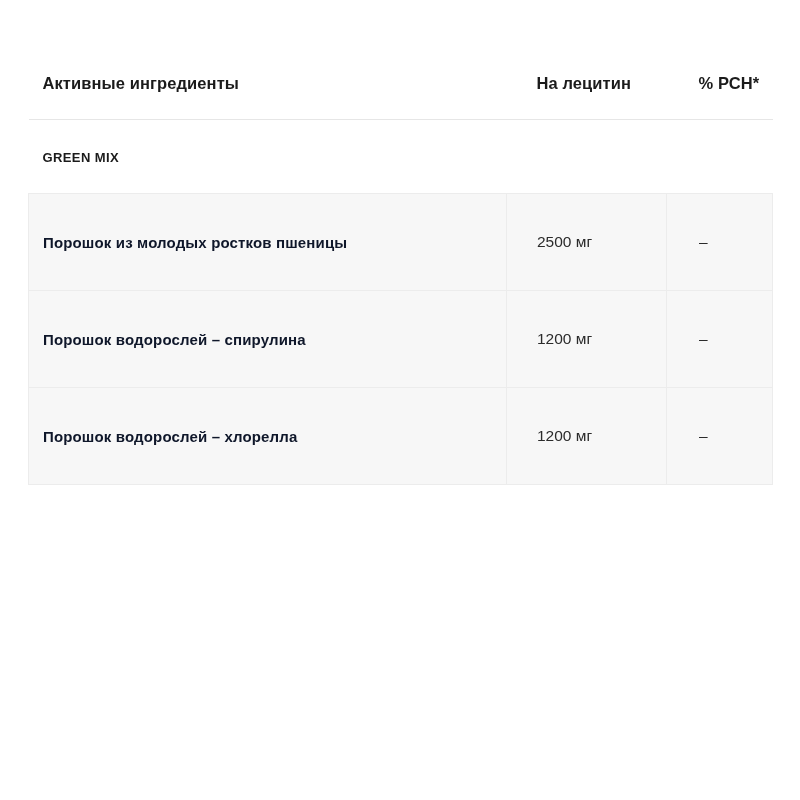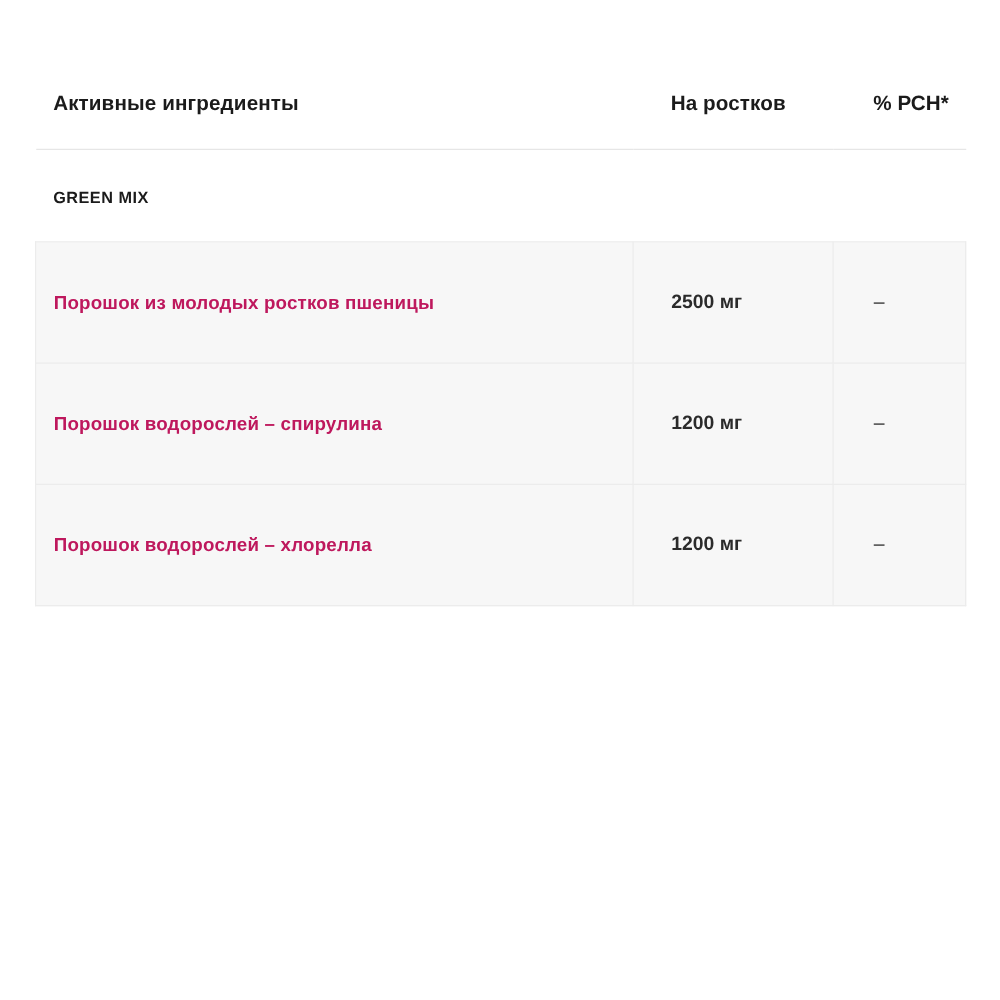--- a/index.html
+++ b/index.html
@@ -56,29 +56,29 @@
 
   tbody tr.item-row td {
     border: 1px solid #ececec;
     background: #f7f7f7;
     height: 94px;
     vertical-align: middle;
   }
   tbody tr.item-row td.cell-name {
     font-size: 15px;
     font-weight: bold;
-    color: #be185d;
+    color: #0f172a;
     padding-left: 14px;
     letter-spacing: 0.15px;
   }
   tbody tr.item-row td.cell-serving {
     font-size: 15.5px;
     color: #2b2b2b;
     padding-left: 30px;
-    font-weight: bold;
+    font-weight: normal;
   }
   tbody tr.item-row td.cell-rsp {
     font-size: 15.5px;
     color: #2b2b2b;
     padding-left: 32px;
     font-weight: normal;
   }
   tbody tr.item-row.alt td {
     background: #fbfbfb;
   }
@@ -89,21 +89,21 @@
 <div class="page">
   <table class="nutrition-table">
     <colgroup>
       <col class="c-name">
       <col class="c-serving">
       <col class="c-rsp">
     </colgroup>
     <thead>
       <tr>
         <th class="th-name">Активные ингредиенты</th>
-        <th class="th-serving">На ростков</th>
+        <th class="th-serving">На лецитин</th>
         <th class="th-rsp">% РСН*</th>
       </tr>
     </thead>
     <tbody>
       <tr class="group-row">
         <td colspan="3">GREEN MIX</td>
       </tr>
       <tr class="item-row">
         <td class="cell-name">Порошок из молодых ростков пшеницы</td>
         <td class="cell-serving">2500 мг</td>

